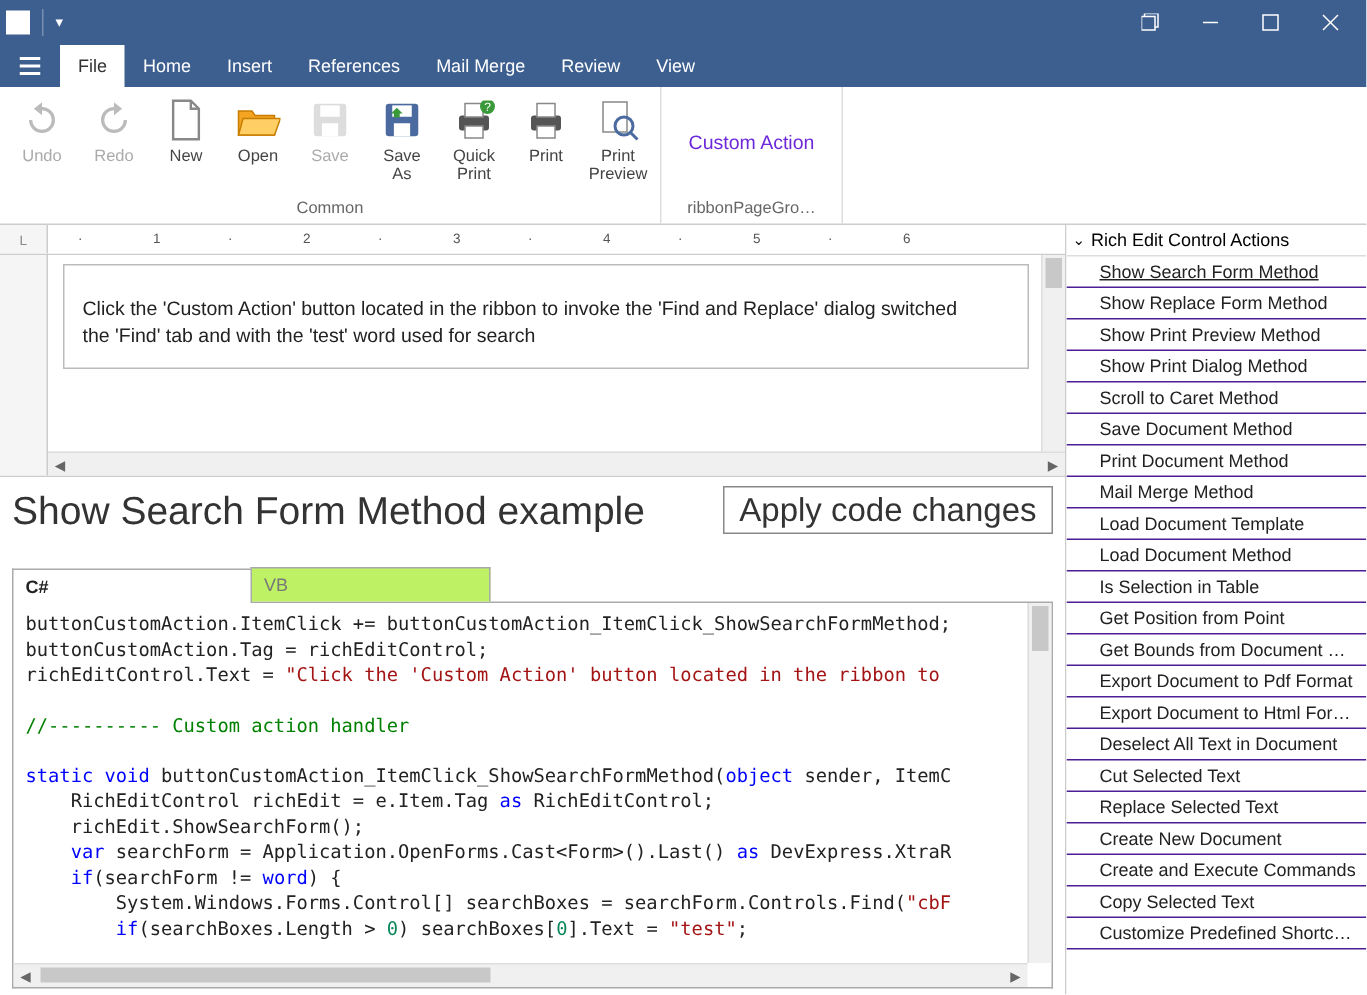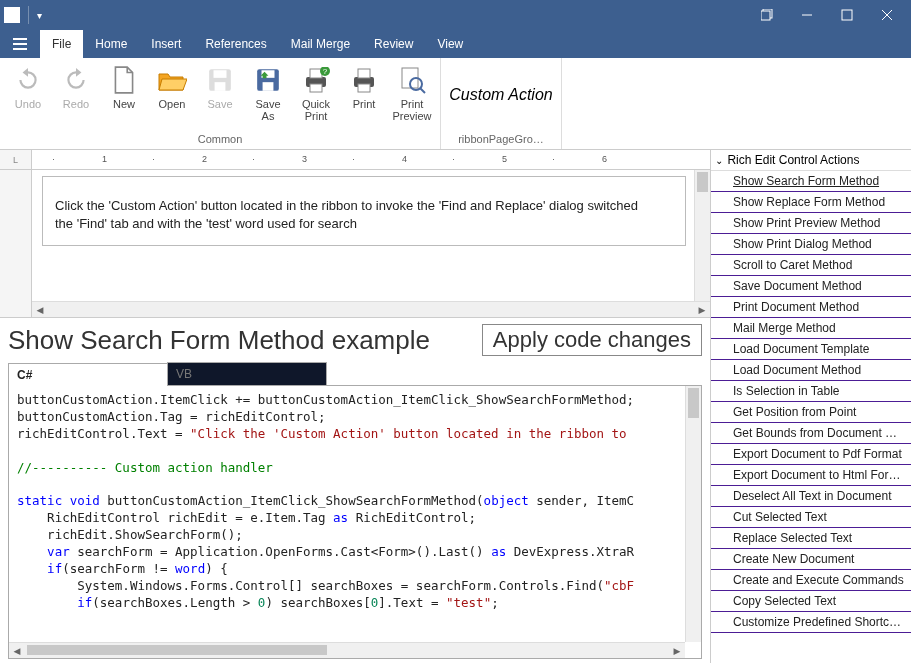--- a/index.html
+++ b/index.html
@@ -20,46 +20,46 @@
   .menu-item.active { background: #fff; color: #333; }
   
   .ribbon { height: 92px; background: #fff; border-bottom: 1px solid #ccc; display: flex; }
   .ribbon-group { display: flex; flex-direction: column; border-right: 1px solid #ddd; }
   .ribbon-buttons { flex: 1; display: flex; align-items: flex-start; padding: 4px 6px 0; gap: 4px; }
   .ribbon-btn { display: flex; flex-direction: column; align-items: center; justify-content: flex-start; width: 44px; padding: 2px; text-align: center; font-size: 11px; color: #444; gap: 2px; cursor: pointer; }
   .ribbon-btn.disabled { color: #aaa; }
   .ribbon-btn .ico { width: 32px; height: 32px; display: flex; align-items: center; justify-content: center; }
   .ribbon-btn .lbl { line-height: 12px; min-height: 24px; display:flex; align-items:flex-start; justify-content:center;}
   .ribbon-group-label { text-align: center; font-size: 11px; color: #666; padding: 2px 0 4px; }
-  .ribbon-big-btn { width: 120px; display: flex; align-items: center; justify-content: center; font-size: 16px; color: #000000; font-style: italic; }
+  .ribbon-big-btn { width: 120px; display: flex; align-items: center; justify-content: center; font-size: 13px; color: #6d28d9; }
   
   .workspace { display: flex; height: calc(663px - 30px - 28px - 92px); }
   .left-pane { flex: 1; display: flex; flex-direction: column; border-right: 1px solid #ccc; }
   
   .ruler-area { position: relative; height: 20px; border-bottom: 1px solid #ccc; display:flex;}
   .ruler-corner { width: 32px; background:#f5f5f5; border-right:1px solid #ccc; font-size:9px; color:#888; display:flex; align-items:center; justify-content:center;}
   .ruler { flex:1; background:#fff; position:relative; font-size:9px; color:#555; overflow:hidden;}
   .ruler-mark { position:absolute; top:4px; }
   
   .doc-area { flex: 0 0 148px; display:flex; position:relative; border-bottom:1px solid #ccc;}
   .vruler { width: 32px; background:#f5f5f5; border-right:1px solid #ccc;}
   .doc-viewport { flex:1; position:relative; overflow:hidden;}
   .doc-page { position:absolute; left:10px; top:6px; right:24px; background:#fff; border:1px solid #bbb; padding:20px 12px 12px; font-size:13px; color:#222; line-height:1.4;}
   .doc-vscroll { position:absolute; right:0; top:0; bottom:16px; width:16px; background:#f0f0f0; border-left:1px solid #ddd;}
   .doc-vscroll .thumb{ position:absolute; top:2px; left:2px; right:2px; height:20px; background:#c8c8c8;}
   .doc-hscroll { position:absolute; left:32px; right:0; bottom:0; height:16px; background:#f0f0f0; border-top:1px solid #ddd; display:flex; align-items:center;}
   .doc-hscroll .arrow{ width:16px; text-align:center; color:#666; font-size:9px;}
   .doc-hscroll .track{ flex:1; height:12px; position:relative;}
   
   .example-area { flex:1; display:flex; flex-direction:column; padding:6px 8px 4px; overflow:hidden;}
-  .example-header { display:flex; align-items:flex-end; gap:12px; margin-bottom:6px;}
+  .example-header { display:flex; align-items:flex-end; gap:12px; margin-bottom:22px;}
   .example-title { font-size:26px; color:#333; flex:1;}
   .apply-btn { font-size:22px; color:#333; border:1px solid #888; padding:2px 10px; background:#fff;}
   .code-tabs { display:flex; border-bottom:1px solid #aaa;}
-  .code-tab { padding:4px 20px 4px 8px; font-size:12px; border:1px solid #aaa; border-bottom:none; background:#0f172a; color:#777; margin-right:-1px; min-width:160px;}
+  .code-tab { padding:4px 20px 4px 8px; font-size:12px; border:1px solid #aaa; border-bottom:none; background:#bef264; color:#777; margin-right:-1px; min-width:160px;}
   .code-tab.active { background:#fff; color:#222; font-weight:600; position:relative; top:1px;}
   .code-box { flex:1; border:1px solid #aaa; border-top:none; position:relative; overflow:hidden;}
   .code-content { padding:6px 8px; font-family: Consolas, monospace; font-size:12.5px; white-space:pre; color:#222; line-height:1.35;}
   .kw{color:#0000ff;} .str{color:#a31515;} .cm{color:#008000;} .num{color:#098658;}
   .code-vscroll{position:absolute;right:0;top:0;bottom:16px;width:16px;background:#f0f0f0;border-left:1px solid #ddd;}
   .code-vscroll .thumb{position:absolute;top:2px;left:2px;right:2px;height:30px;background:#c8c8c8;}
   .code-hscroll{position:absolute;left:0;right:16px;bottom:0;height:16px;background:#f0f0f0;border-top:1px solid #ddd;display:flex;}
   .code-hscroll .arrow{width:16px;text-align:center;color:#666;font-size:9px;line-height:16px;}
   .code-hscroll .track{flex:1;position:relative;}
   .code-hscroll .thumb{position:absolute;left:2px;top:2px;height:10px;width:300px;background:#c8c8c8;}

